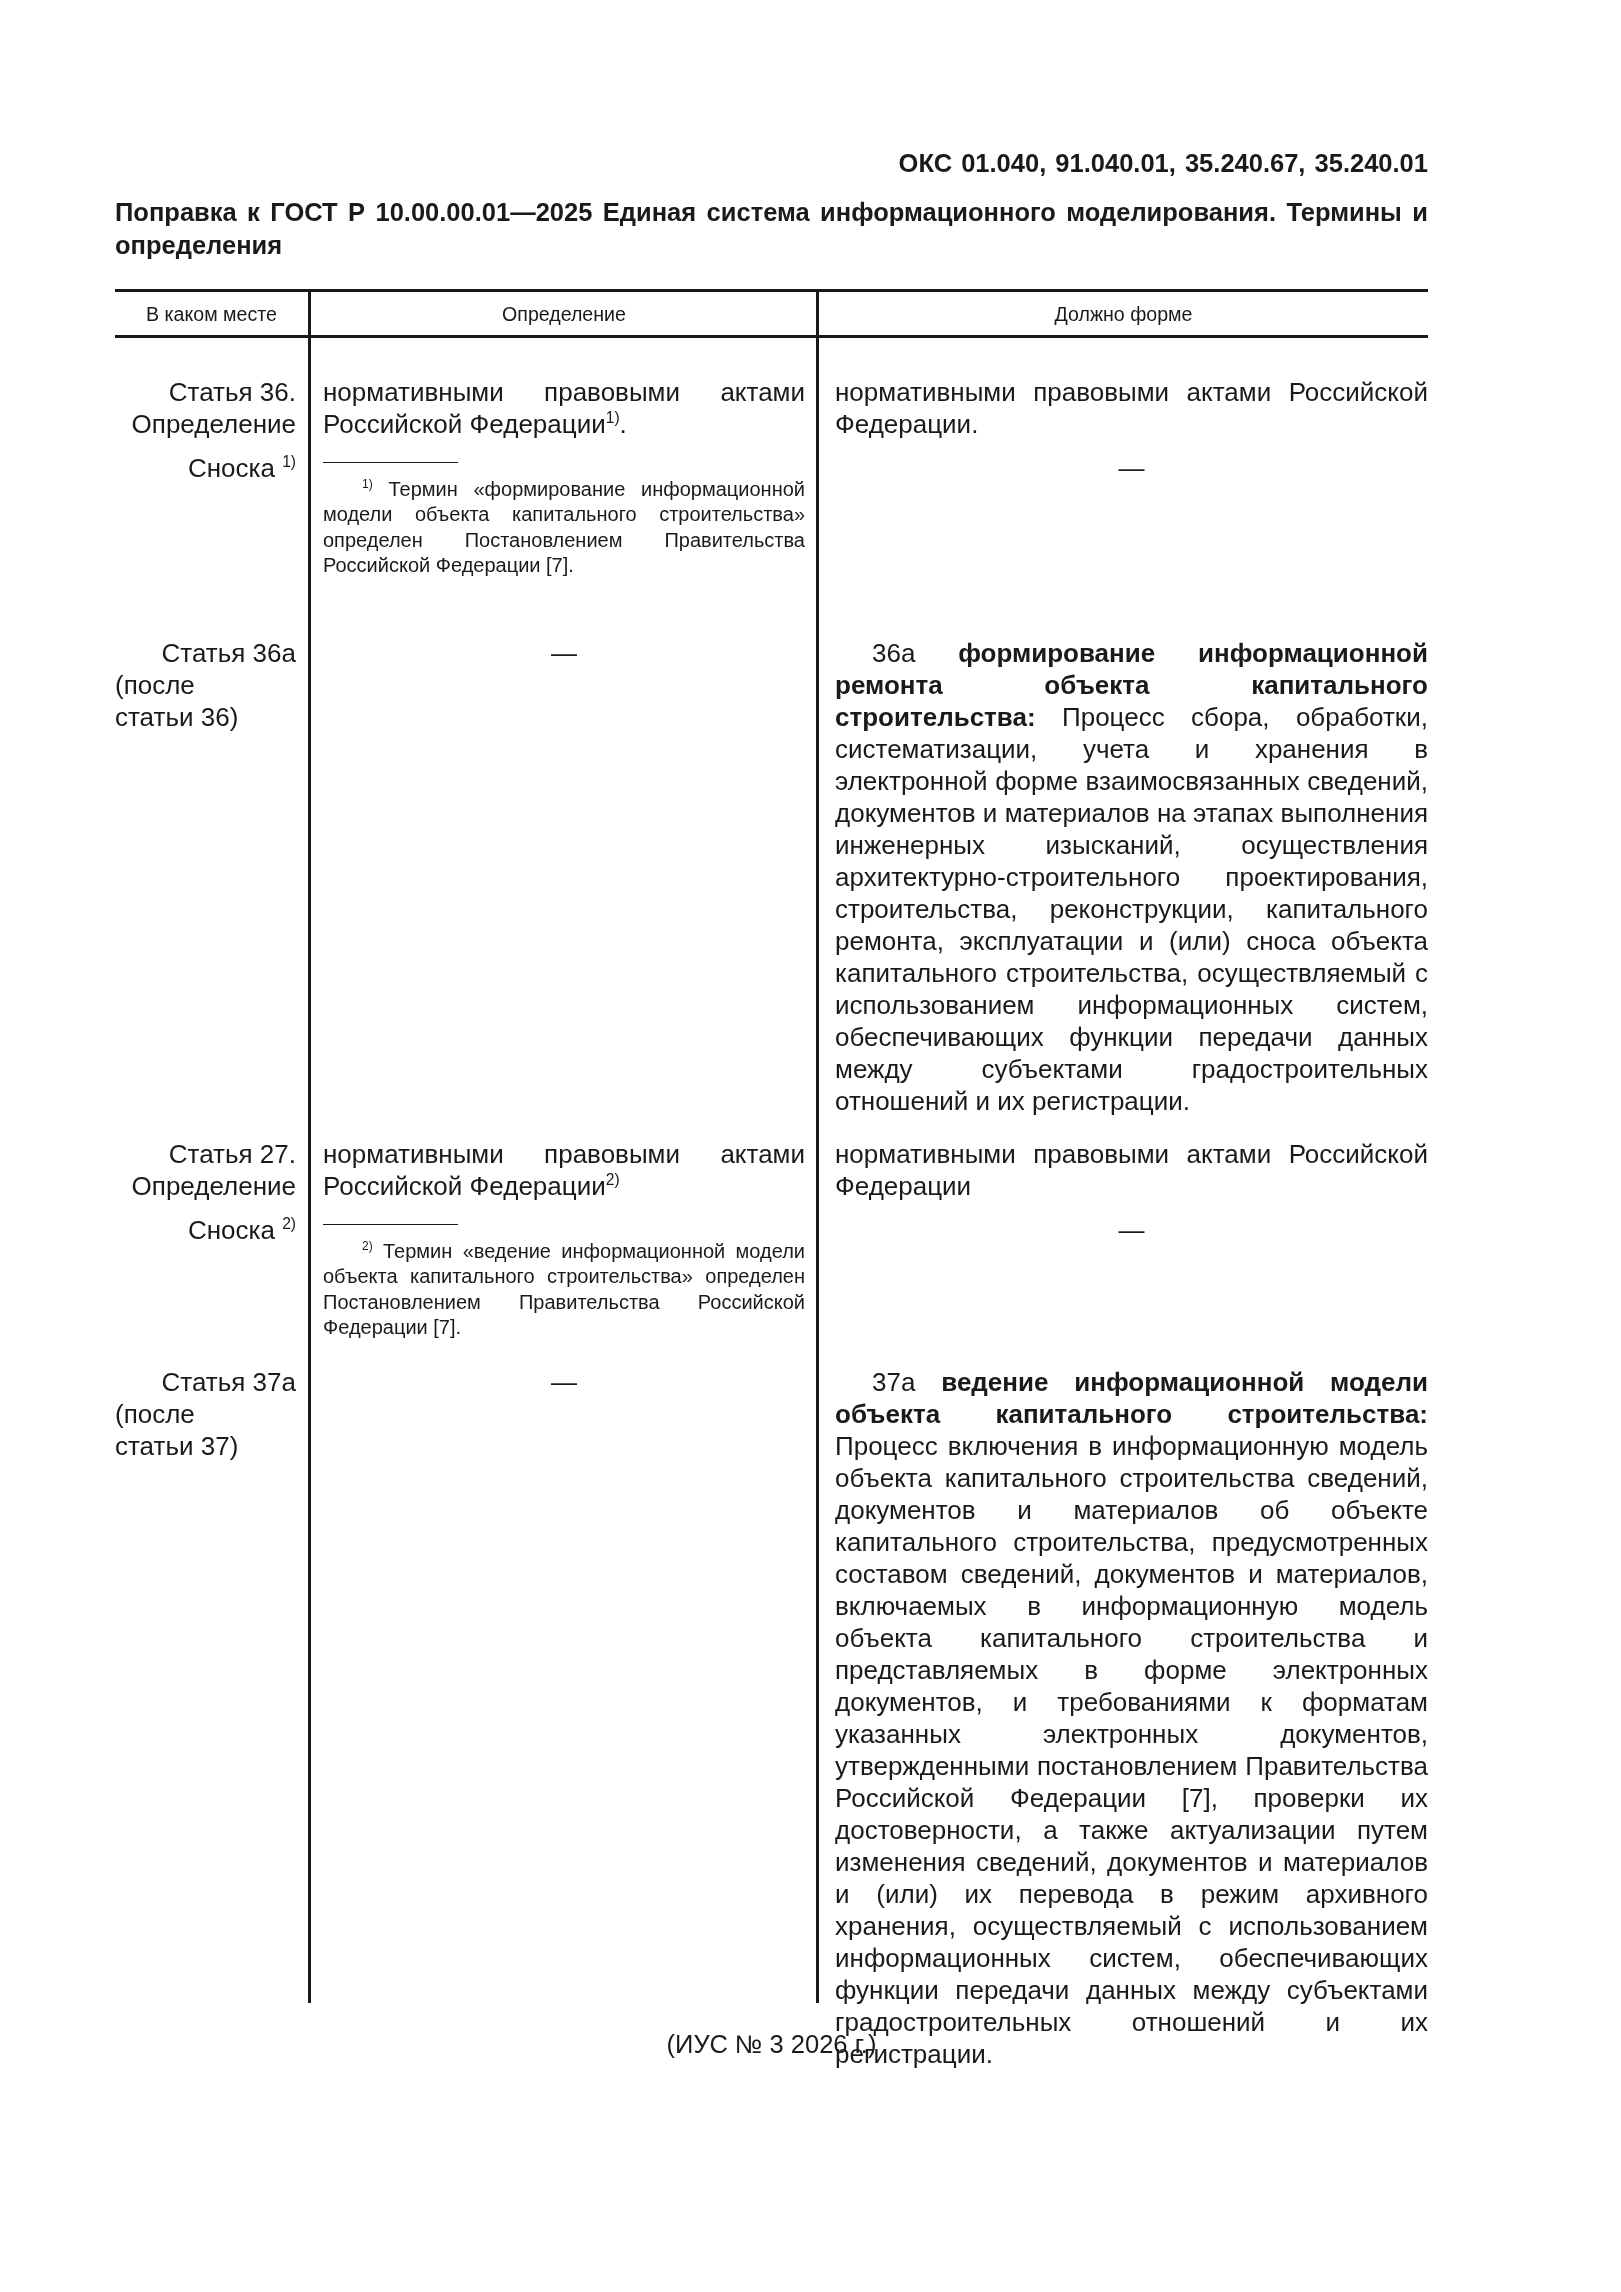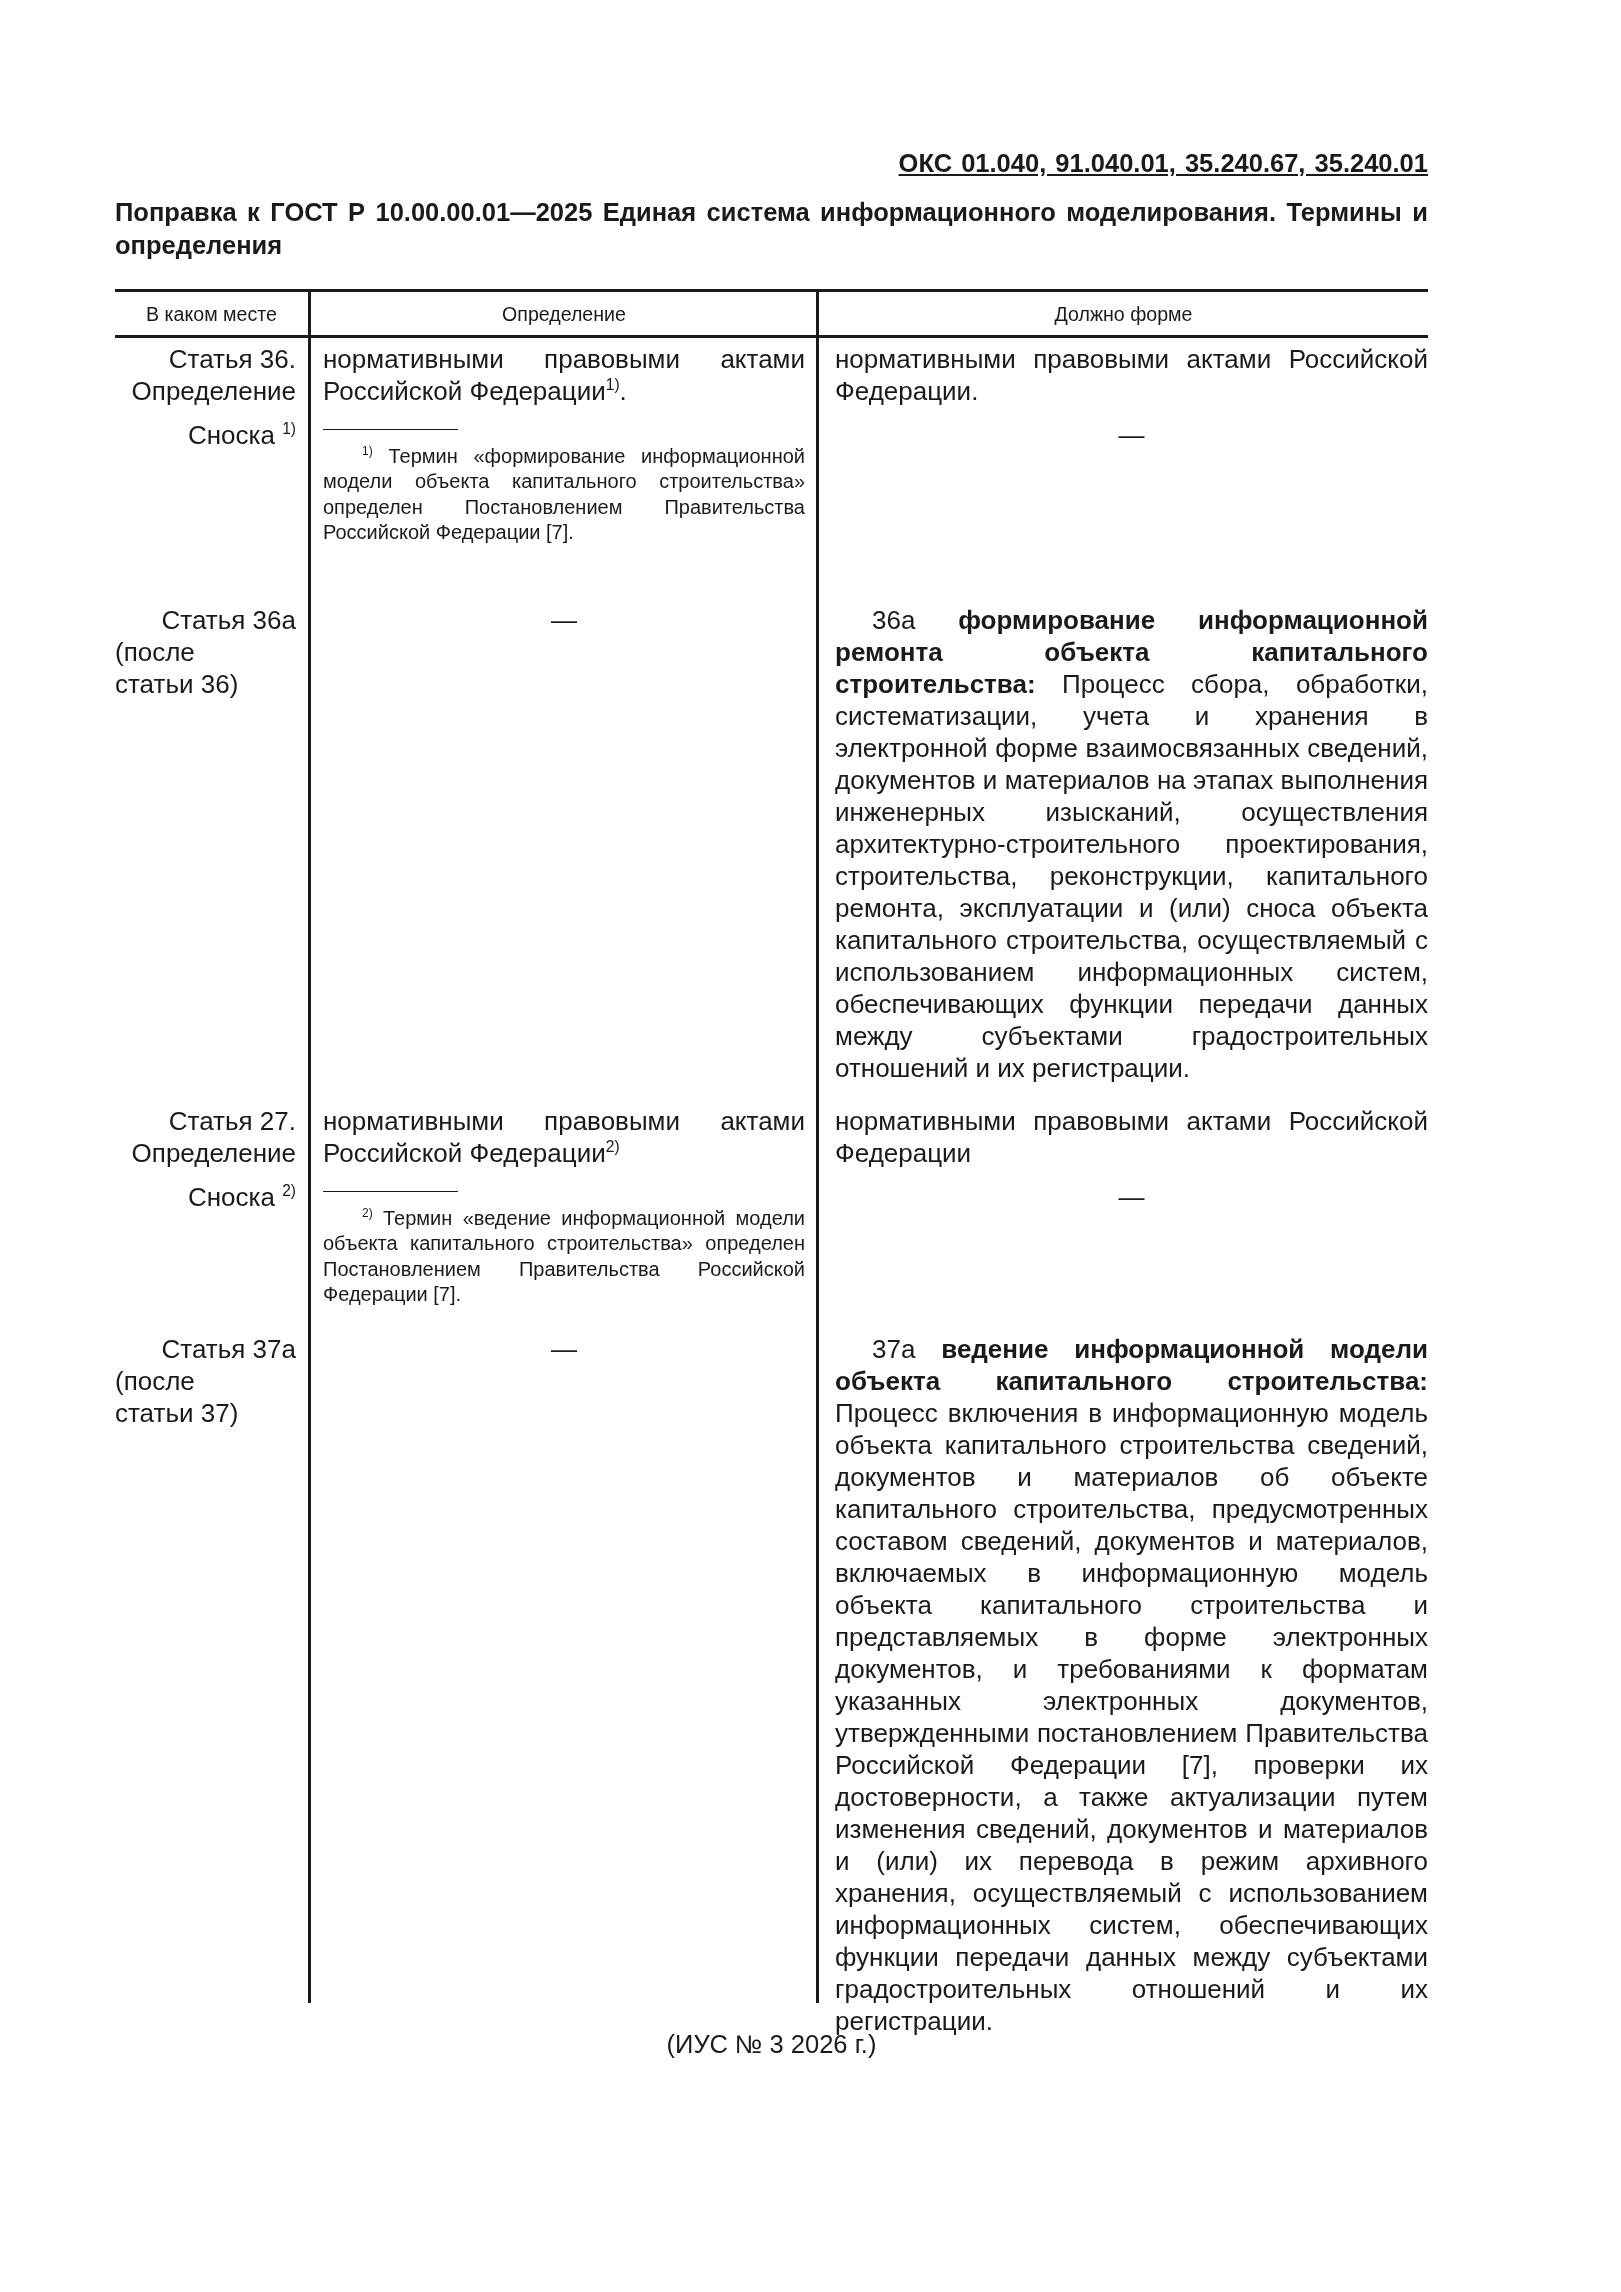--- a/index.html
+++ b/index.html
@@ -3,34 +3,34 @@
 <meta charset="utf-8">
 <style>
   html, body { margin: 0; padding: 0; background: #ffffff; }
   body {
     width: 1621px; height: 2293px; position: relative; overflow: hidden;
     font-family: "Liberation Sans", sans-serif; color: #1a1a1a;
   }
   .abs { position: absolute; }
   .oks {
     left: 115px; width: 1313px; top: 149px; text-align: right;
-    font-weight: bold; font-size: 25.5px; line-height: 29px; word-spacing: 2px; text-decoration: underline;
+    font-weight: bold; font-size: 25.5px; line-height: 29px; word-spacing: 2px;
   }
   .title {
     left: 115px; width: 1313px; top: 196px;
     font-weight: bold; font-size: 25.5px; line-height: 33px;
     text-align: justify; text-align-last: left;
   }
   .rule-top { left: 115px; width: 1313px; top: 289px; height: 2.9px; background: #1a1a1a; }
   .rule-head { left: 115px; width: 1313px; top: 335px; height: 2.9px; background: #1a1a1a; }
   .vline { width: 2.9px; background: #1a1a1a; }
   .head-cell {
     top: 300px; height: 29px; font-size: 19.6px; line-height: 29px; text-align: center;
   }
-  .body-text { font-size: 26px; line-height: 32px; }
+  .body-text { font-size: 26px; line-height: 32px; margin-top: 33px; }
   .cell { position: absolute; }
   .c1 { left: 115px; width: 181px; text-align: right; }
   .c1 .left { text-align: left; }
   .c2 { left: 323px; width: 482px; }
   .c3 { left: 835px; width: 593px; }
   .just { text-align: justify; text-align-last: left; }
   .dash { text-align: center; }
   .fn-rule { width: 135px; height: 1.5px; background: #1a1a1a; }
   .fn-text { font-size: 20px; line-height: 25.5px; text-align: justify; text-align-last: left; text-indent: 39px; }
   sup { font-size: 60%; line-height: 0; vertical-align: super; }

